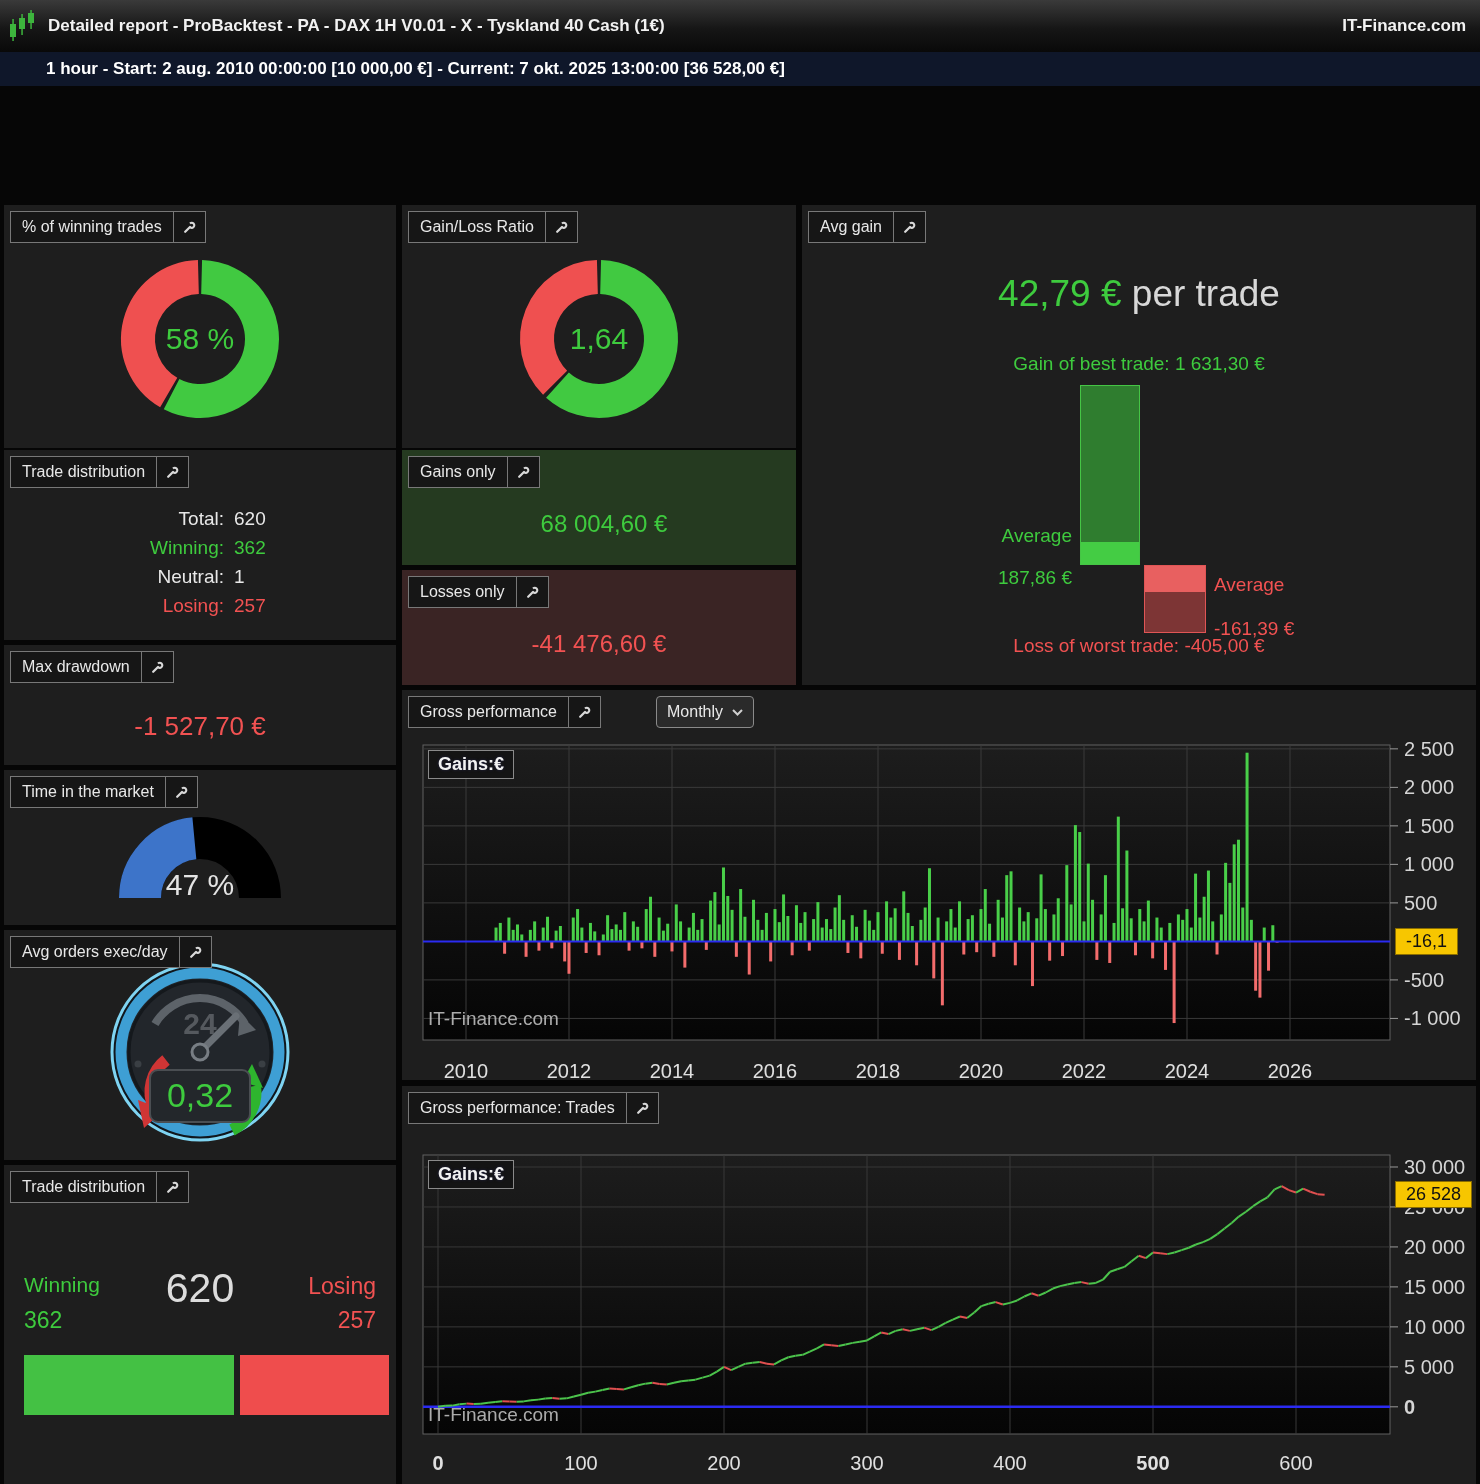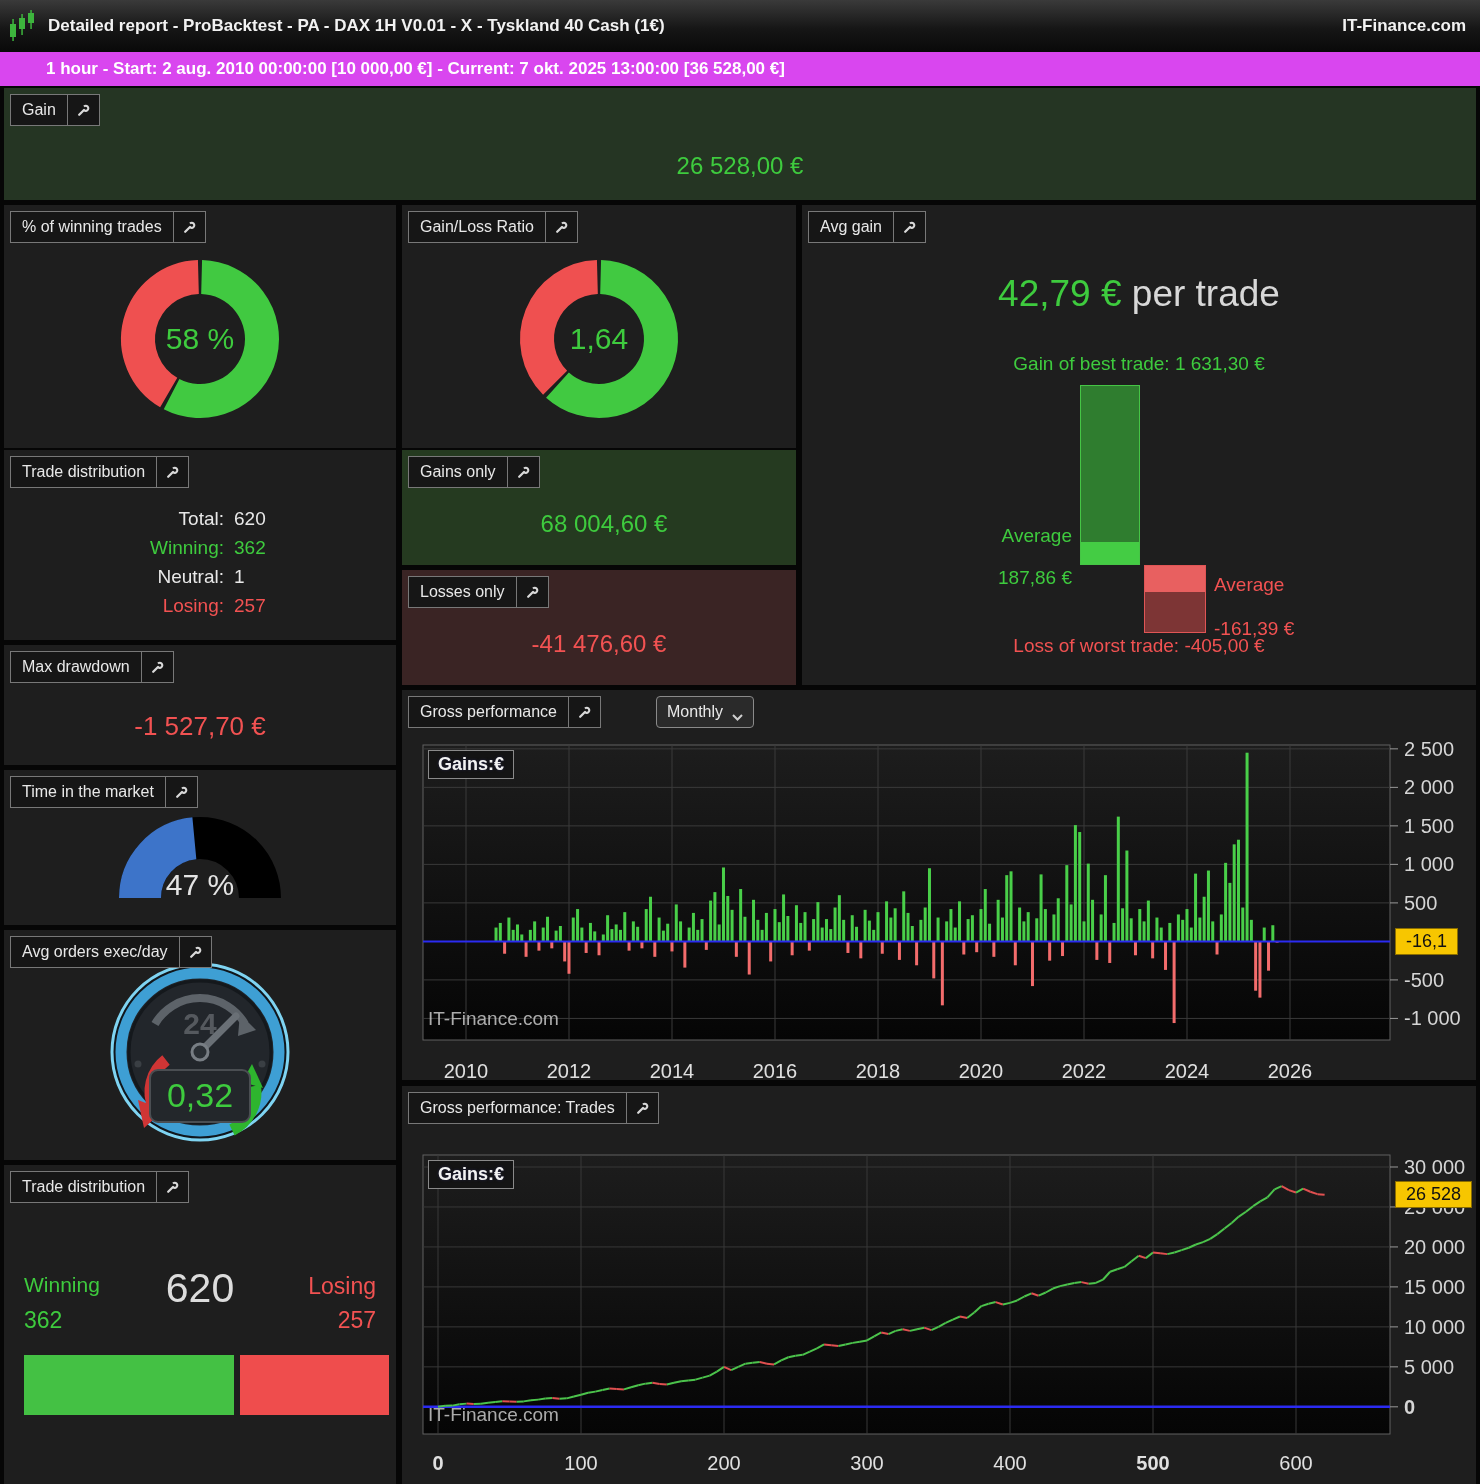--- a/index.html
+++ b/index.html
@@ -4,29 +4,29 @@
 <style>
   html,body{margin:0;padding:0;background:#000;}
   .page{position:relative;width:1480px;height:1484px;background:#060606;
         font-family:"Liberation Sans",sans-serif;overflow:hidden;}
   
   .titlebar{position:absolute;left:0;top:0;width:1480px;height:52px;
     background:linear-gradient(#3a3a3a,#161616 55%,#090909);
     display:flex;align-items:center;color:#f2f2f2;font-weight:bold;font-size:17px;}
   .titlebar .app-icon{margin:0 10px 0 8px;display:flex;}
   .titlebar .brand{margin-left:auto;margin-right:14px;}
-  .subtitlebar{position:absolute;left:0;top:52px;width:1480px;height:34px;background:#d946ef;
+  .subtitlebar{position:absolute;left:0;top:52px;width:1480px;height:34px;background:#0f172a;
     color:#fff;font-weight:bold;font-size:17px;display:flex;align-items:center;padding-left:46px;box-sizing:border-box;}
   
   .panel{position:absolute;background:#1e1e1e;box-sizing:border-box;}
   .ph{position:absolute;top:6px;left:6px;display:flex;align-items:stretch;
       border:1px solid #787878;background:#161616;color:#e8e8e8;font-size:16px;z-index:5;}
   .ph-label{padding:6px 11px;white-space:nowrap;}
   .ph-wrench{border-left:1px solid #787878;padding:6px 9px;display:flex;align-items:center;background:#161616;cursor:pointer;}
-  .dropdown{position:absolute;top:6px;display:flex;align-items:flex-end;gap:9px;
+  .dropdown{position:absolute;top:6px;display:flex;align-items:center;gap:9px;
       border:1px solid #8a8a8a;background:#2a2a2a;border-radius:4px;color:#e8e8e8;
       font-size:16px;padding:6px 10px;cursor:pointer;z-index:5;}
   
   .val-green{color:#3ecb3e;}
   .val-red{color:#f25252;}
   .val-white{color:#e8e8e8;}
   .center-val{position:absolute;left:0;right:0;text-align:center;font-size:24px;}
   .gain-panel{background:#253523;}
   .gains-only-panel{background:#253a20;}
   .losses-only-panel{background:#3a2424;}
@@ -88,34 +88,20 @@
           <rect x="22.3" y="1" width="1.5" height="19"></rect>
             <rect x="20" y="4" width="6" height="10"></rect>
         </g>
       </svg>
     </span>
     <span>Detailed report - ProBacktest - PA - DAX 1H V0.01 - X - Tyskland 40 Cash (1€)</span>
     <span class="brand">IT-Finance.com</span>
   </div>
   <div class="subtitlebar">1 hour - Start: 2 aug. 2010 00:00:00 [10 000,00 €] - Current: 7 okt. 2025 13:00:00 [36 528,00 €]</div>
 
-  <section class="panel gain-panel" style="left:4px;top:88px;width:1472px;height:112px;">
-    <div class="ph">
-      <span class="ph-label">Gain</span>
-      <span class="ph-wrench">
-          <svg width="13" height="13" viewBox="0 0 16 16">
-            <g stroke="#d9d9d9" fill="none">
-              <circle cx="10.8" cy="5.2" r="3.1" stroke-width="2.6" stroke-dasharray="14.2 5.3" transform="rotate(-135 10.8 5.2)"></circle>
-              <path d="M8.6 7.4 L2.7 13.3" stroke-width="2.8" stroke-linecap="round"></path>
-            </g>
-          </svg>
-        </span>
-    </div>
-    <div class="center-val val-green" style="top:64px;">26 528,00 €</div>
-  </section>
 
   <section class="panel" style="left:4px;top:205px;width:392px;height:243px;">
     <div class="ph">
       <span class="ph-label">% of winning trades</span>
       <span class="ph-wrench">
           <svg width="13" height="13" viewBox="0 0 16 16">
             <g stroke="#d9d9d9" fill="none">
               <circle cx="10.8" cy="5.2" r="3.1" stroke-width="2.6" stroke-dasharray="14.2 5.3" transform="rotate(-135 10.8 5.2)"></circle>
               <path d="M8.6 7.4 L2.7 13.3" stroke-width="2.8" stroke-linecap="round"></path>
             </g>

